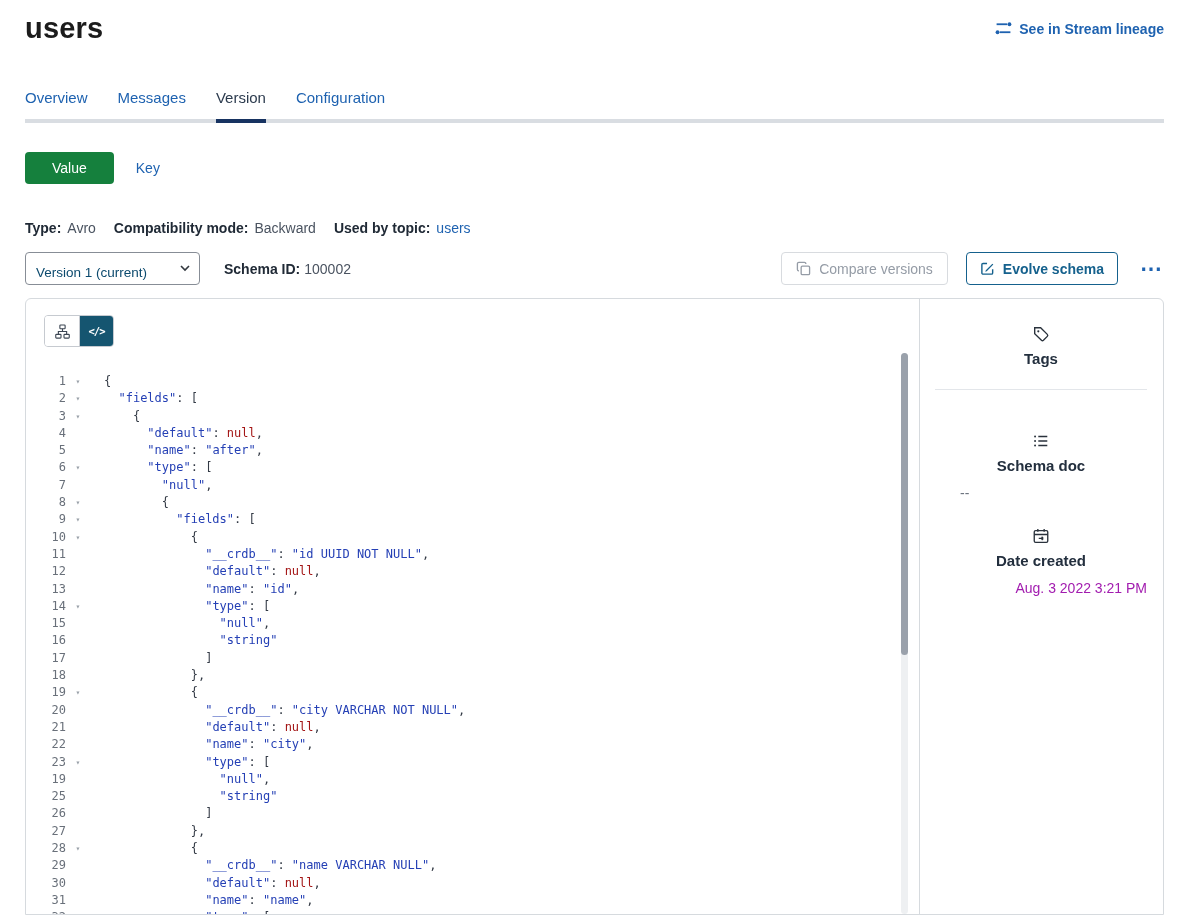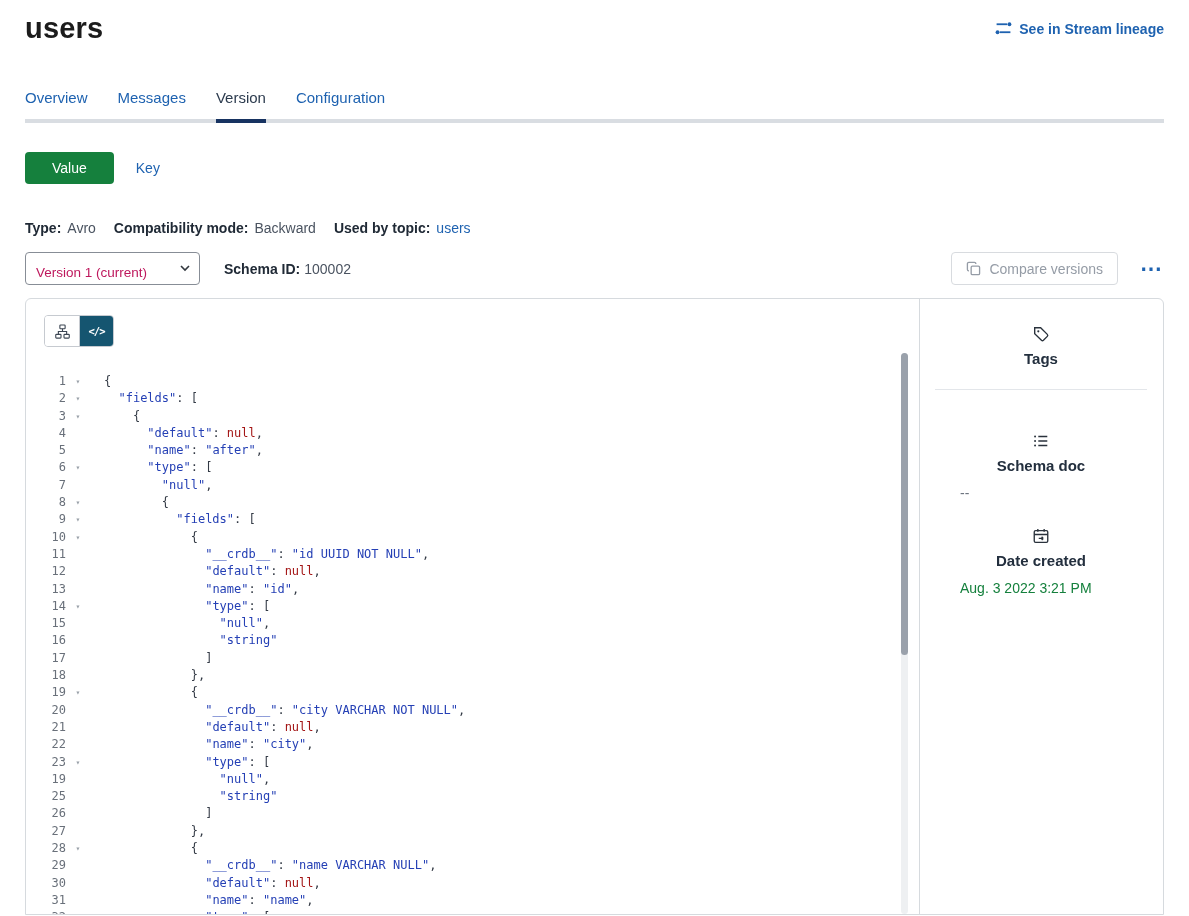--- a/index.html
+++ b/index.html
@@ -28,21 +28,21 @@
   .meta-row { display:flex; gap:18px; margin:36px 25px 0; font-size:14px; align-items:center; }
   .meta-item { display:flex; gap:6px; }
   .meta-label { font-weight:700; color:#202a36; }
   .meta-value { color:#4a5360; }
   .meta-link { color:#1e62b0; cursor:pointer; }
 
   
   .version-row { display:flex; align-items:center; margin:16px 25px 0; gap:12px; }
   .select-wrap { position:relative; width:175px; }
   .select-wrap select { width:100%; height:33px; border:1px solid #878d96; border-radius:4px;
-    font-family:"Liberation Sans", sans-serif; font-size:13.5px; color:#be185d; padding:8px 26px 0 10px;
+    font-family:"Liberation Sans", sans-serif; font-size:13.5px; color:#0c4a6e; padding:8px 26px 0 10px;
     appearance:none; -webkit-appearance:none; background:#fff; cursor:pointer; }
   .select-chevron { position:absolute; right:10px; top:13px; pointer-events:none; display:flex; }
   .schema-id { display:flex; gap:4px; font-size:14px; margin-left:12px; }
   .spacer { flex:1; }
   .btn-compare { display:flex; align-items:center; gap:8px; height:33px; padding:0 14px; border:1px solid #d8dbdf;
     border-radius:4px; background:#fff; color:#959ca6; font-size:14px; font-family:inherit; cursor:default; }
   .btn-evolve { display:flex; align-items:center; gap:8px; height:33px; padding:0 13px; border:1px solid #15618d;
     border-radius:4px; background:#fff; color:#15618d; font-size:14px; font-weight:600; font-family:inherit;
     cursor:pointer; margin-left:6px; }
   .btn-more { border:none; background:none; color:#1e62b0; font-size:22px; font-weight:700; cursor:pointer;
@@ -73,21 +73,21 @@
   
   .sidebar { width:244px; flex:none; border-left:1px solid #d6dade; padding:26px 16px 0 15px; }
   .side-heading { display:flex; align-items:center; gap:7px; font-size:15px; font-weight:700; color:#232f3e;flex-direction:column; }
   .tag-input { display:block; margin:16px 0 0 23px; width:188px; border:none; border-bottom:1px solid #565b63;
     font-family:"Liberation Sans", sans-serif; font-size:14px; padding:2px 0 7px; color:#202a36; outline:none; }
   .tag-input::placeholder { color:#8d939c; }
   .side-divider { height:1px; background:#e3e6ea; margin-top:22px; }
   .section-doc { margin-top:42px; }
   .section-date { margin-top:26px; }
   .side-value { margin:11px 0 0 25px; font-size:14px; color:#6e7580; }
-  .side-value.dark { color:#15803d; }
+  .side-value.dark { color:#a21caf;text-align:right; }
 </style>
 </head>
 <body>
 
 <header class="topbar">
   <h1 class="page-title">users</h1>
   <div class="lineage-link">
     <span style="display:flex">
       <svg width="17" height="17" viewBox="0 0 16 16" fill="none">
         <circle cx="13.6" cy="4" r="1.8" fill="currentColor"></circle>
@@ -144,20 +144,29 @@
   </div>
   <div class="spacer"></div>
   <button class="btn-compare">
     <span style="display:flex">
       <svg width="15" height="15" viewBox="0 0 16 16" fill="none" stroke="currentColor" stroke-width="1.4">
         <path d="M10.5 3.2V3a1.5 1.5 0 0 0-1.5-1.5H3A1.5 1.5 0 0 0 1.5 3v6A1.5 1.5 0 0 0 3 10.5h.2"></path>
         <rect x="5.5" y="5.5" width="9" height="9" rx="1.3"></rect>
       </svg>
     </span>
     <span>Compare versions</span>
+  </button>
+  <button class="btn-evolve">
+    <span style="display:flex">
+      <svg width="15" height="15" viewBox="0 0 16 16" fill="none" stroke="currentColor" stroke-width="1.5">
+        <path d="M13.5 8.7v4a1.3 1.3 0 0 1-1.3 1.3H3.3A1.3 1.3 0 0 1 2 12.7V3.9a1.3 1.3 0 0 1 1.3-1.3h4.2"></path>
+        <path d="M6.2 9.8 13.2 2.8l1 1-7 7-1.6.6z" fill="currentColor" stroke="none"></path>
+      </svg>
+    </span>
+    <span>Evolve schema</span>
   </button>
   <button class="btn-more">⋯</button>
 </div>
 
 <div class="panel">
   <div class="code-pane">
     <div class="view-toggle">
       <button class="vt-btn">
         <span style="display:flex">
           <svg width="15" height="15" viewBox="0 0 16 16" fill="none" stroke="currentColor" stroke-width="1.2">

